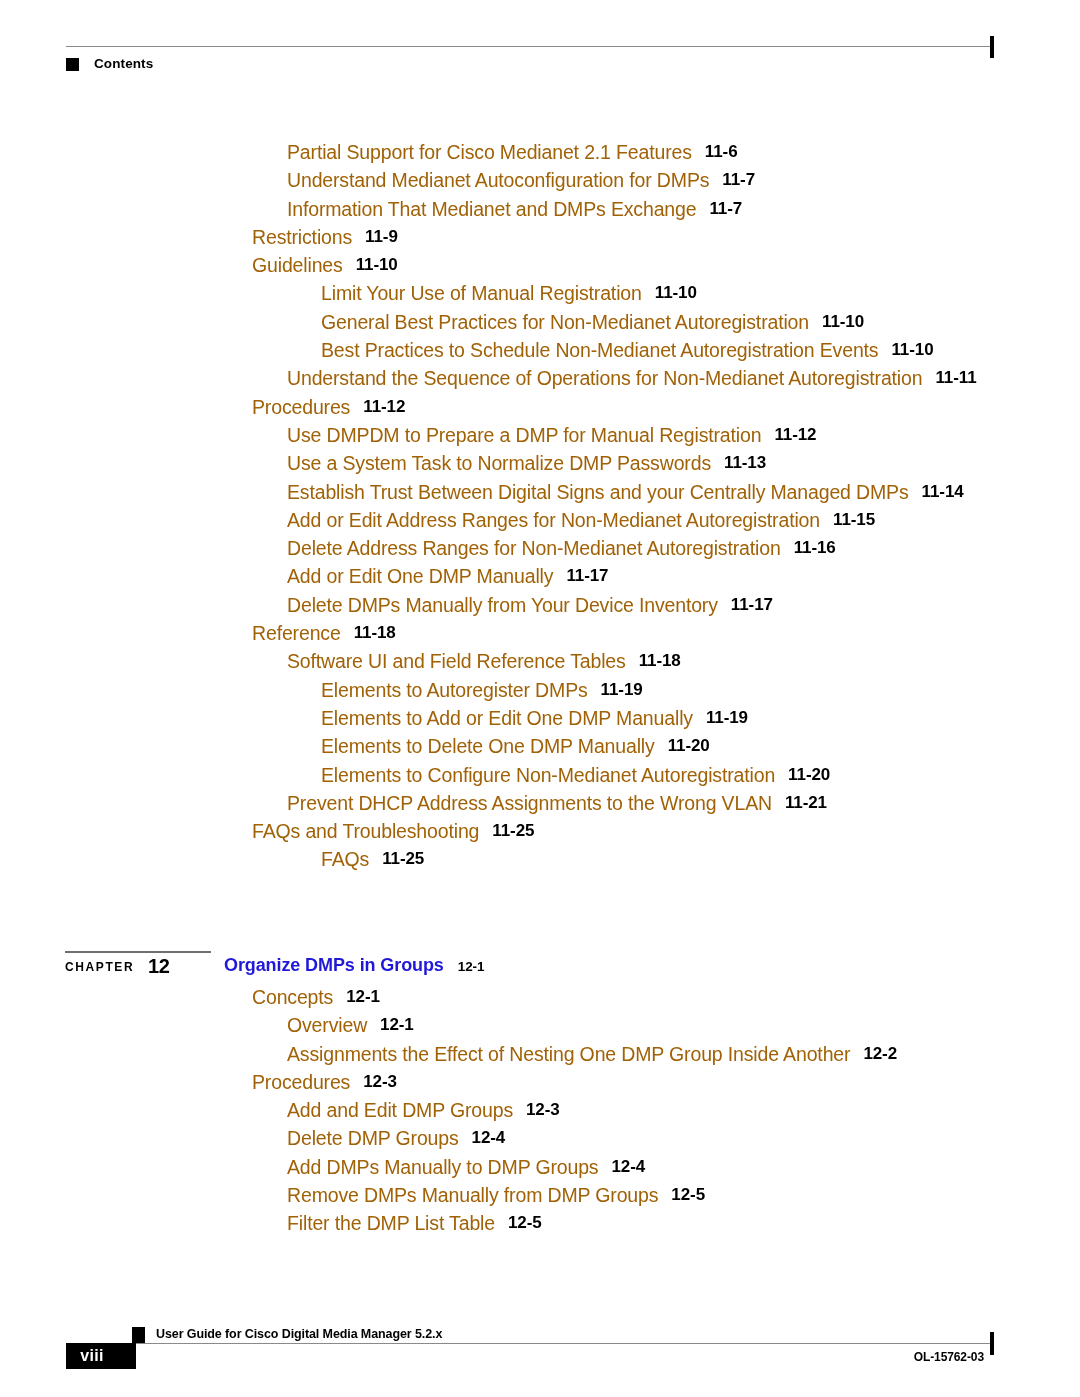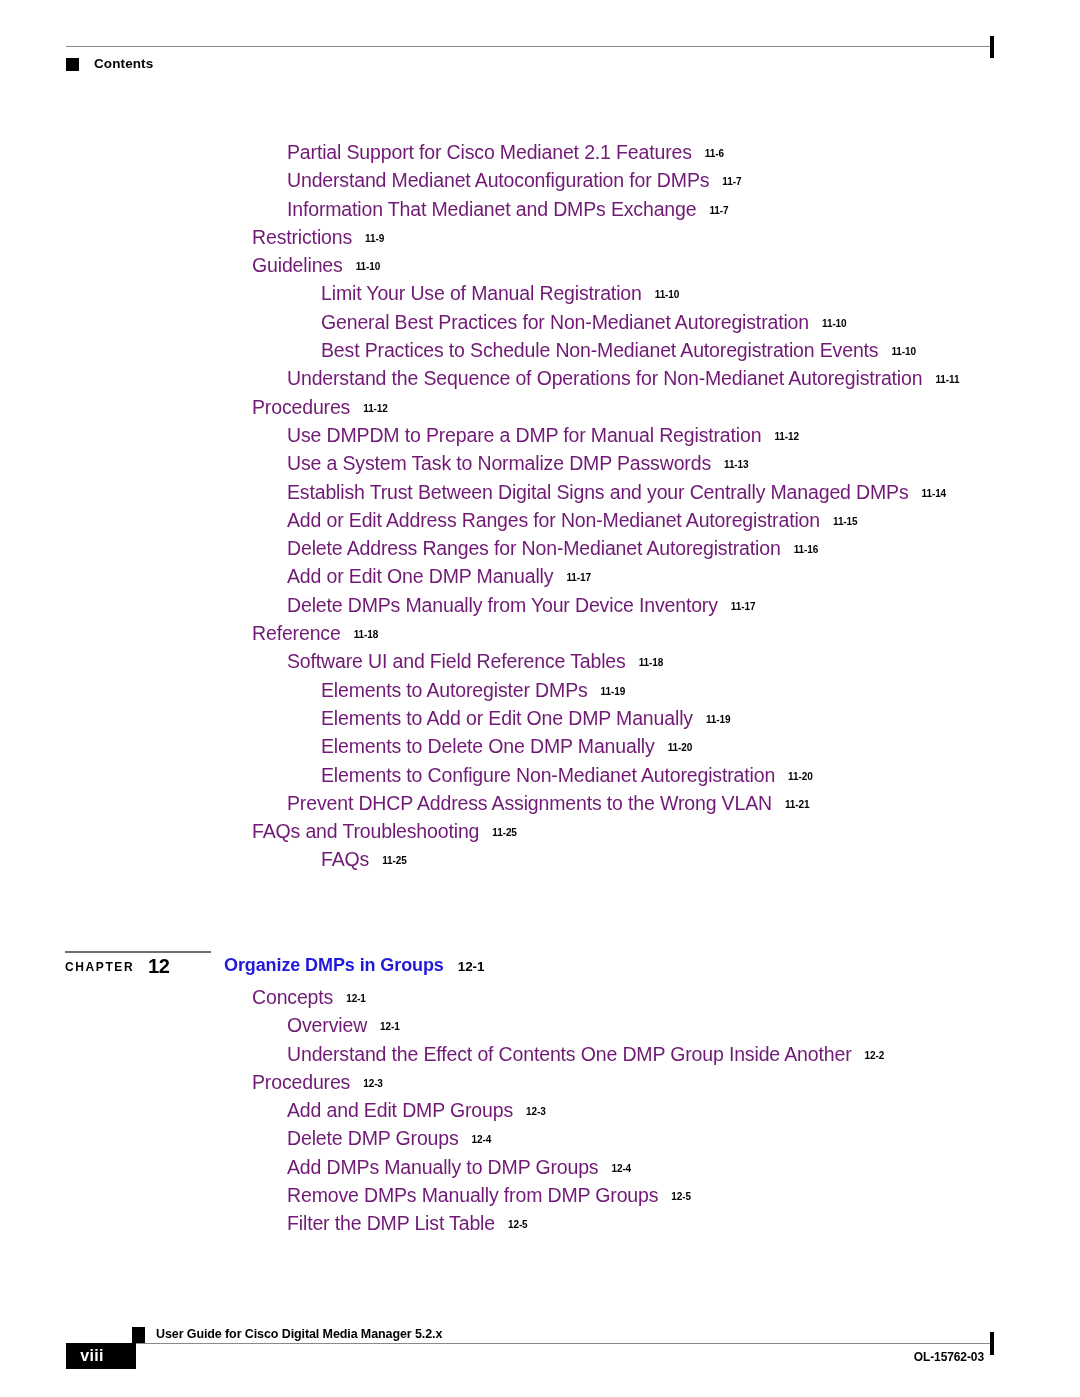--- a/index.html
+++ b/index.html
@@ -64,25 +64,25 @@
     width: 1080px;
   }
   .toc-entry {
     position: relative;
     height: 28.3px;
     white-space: nowrap;
     line-height: 28.3px;
   }
   .toc-title {
     font-size: 19.5px;
-    color: #701a75;
+    color: #a16207;
     letter-spacing: -0.15px;
   }
   .toc-page {
-    font-size: 10px;
+    font-size: 17px;
     font-weight: bold;
     color: #000000;
     margin-left: 13px;
     letter-spacing: -0.1px;
     position: relative;
     top: -2px;
   }
   
   .lvl1 { padding-left: 252px; }
   .lvl2 { padding-left: 287px; }
@@ -261,21 +261,21 @@
     <div class="chapter-word">CHAPTER</div>
     <div class="chapter-num">12</div>
     <div class="chapter-title-wrap">
       <span class="chapter-title">Organize DMPs in Groups</span><span class="chapter-title-page">12-1</span>
     </div>
   </div>
 
   <div class="toc2" id="toc2">
       <div class="toc-entry lvl1"><span class="toc-title">Concepts</span><span class="toc-page">12-1</span></div>
       <div class="toc-entry lvl2"><span class="toc-title">Overview</span><span class="toc-page">12-1</span></div>
-      <div class="toc-entry lvl2"><span class="toc-title">Understand the Effect of Contents One DMP Group Inside Another</span><span class="toc-page">12-2</span></div>
+      <div class="toc-entry lvl2"><span class="toc-title">Assignments the Effect of Nesting One DMP Group Inside Another</span><span class="toc-page">12-2</span></div>
       <div class="toc-entry lvl1"><span class="toc-title">Procedures</span><span class="toc-page">12-3</span></div>
       <div class="toc-entry lvl2"><span class="toc-title">Add and Edit DMP Groups</span><span class="toc-page">12-3</span></div>
       <div class="toc-entry lvl2"><span class="toc-title">Delete DMP Groups</span><span class="toc-page">12-4</span></div>
       <div class="toc-entry lvl2"><span class="toc-title">Add DMPs Manually to DMP Groups</span><span class="toc-page">12-4</span></div>
       <div class="toc-entry lvl2"><span class="toc-title">Remove DMPs Manually from DMP Groups</span><span class="toc-page">12-5</span></div>
       <div class="toc-entry lvl2"><span class="toc-title">Filter the DMP List Table</span><span class="toc-page">12-5</span></div>
     </div>
 
   <div class="footer-rule"></div>
   <div class="footer-tick"></div>

